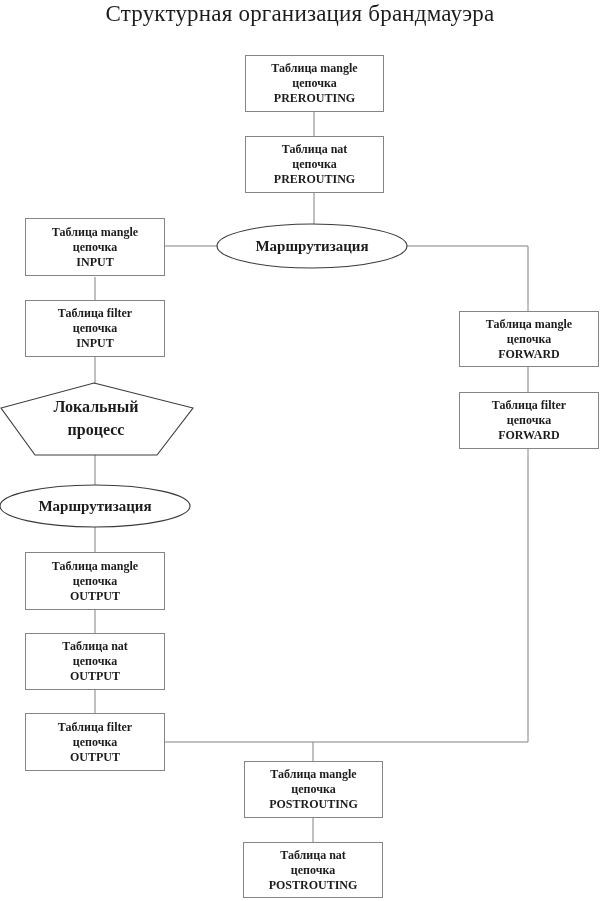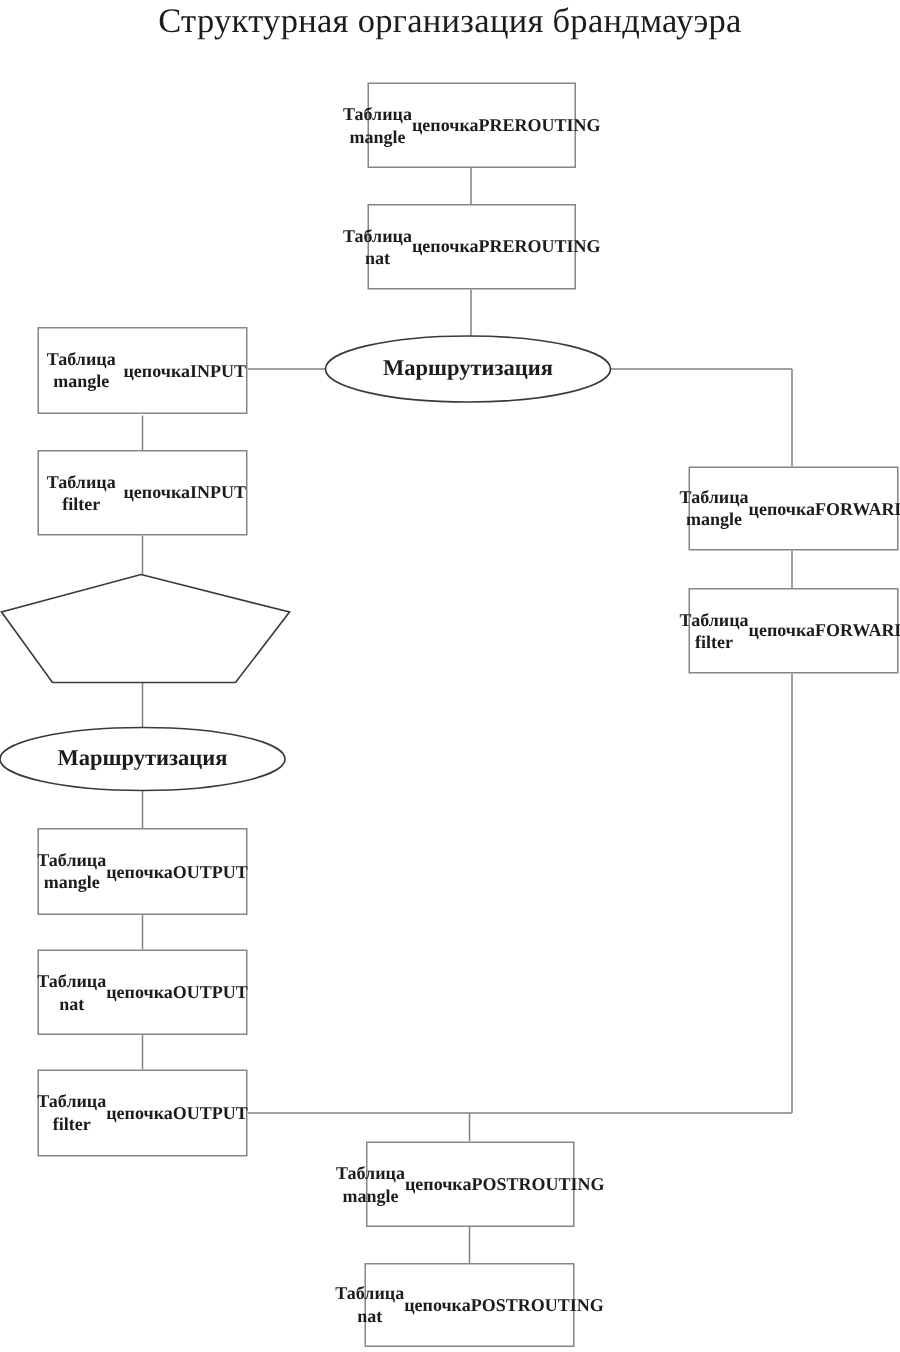--- a/index.html
+++ b/index.html
@@ -43,21 +43,21 @@
     fill: var(--bg);
     stroke: var(--shape-stroke);
     stroke-width: 1.1;
   }
 
   .node {
     position: absolute;
     background: var(--bg);
     border: 1.5px solid var(--box-border);
     display: flex;
-    flex-direction: row;
+    flex-direction: column;
     align-items: center;
     justify-content: center;
     text-align: center;
     font-size: 12px;
     font-weight: bold;
     line-height: 15px;
     color: var(--text);
   }
 
   .shape-label {
@@ -163,16 +163,20 @@
     <span>POSTROUTING</span>
   </div>
   <div class="node" style="left:243px;top:842px;width:140px;height:56px">
     <span>Таблица nat</span>
     <span>цепочка</span>
     <span>POSTROUTING</span>
   </div>
 
   <div class="shape-label ellipse-label" style="left:217px;top:224px;width:190px;height:44px">Маршрутизация</div>
 
+  <div class="shape-label pentagon-label" style="left:10px;top:393px;width:172px;height:50px">
+    <span>Локальный</span>
+    <span>процесс</span>
+  </div>
 
   <div class="shape-label ellipse-label" style="left:0px;top:485px;width:190px;height:42px">Маршрутизация</div>
 
 </div>
 
 </body></html>

